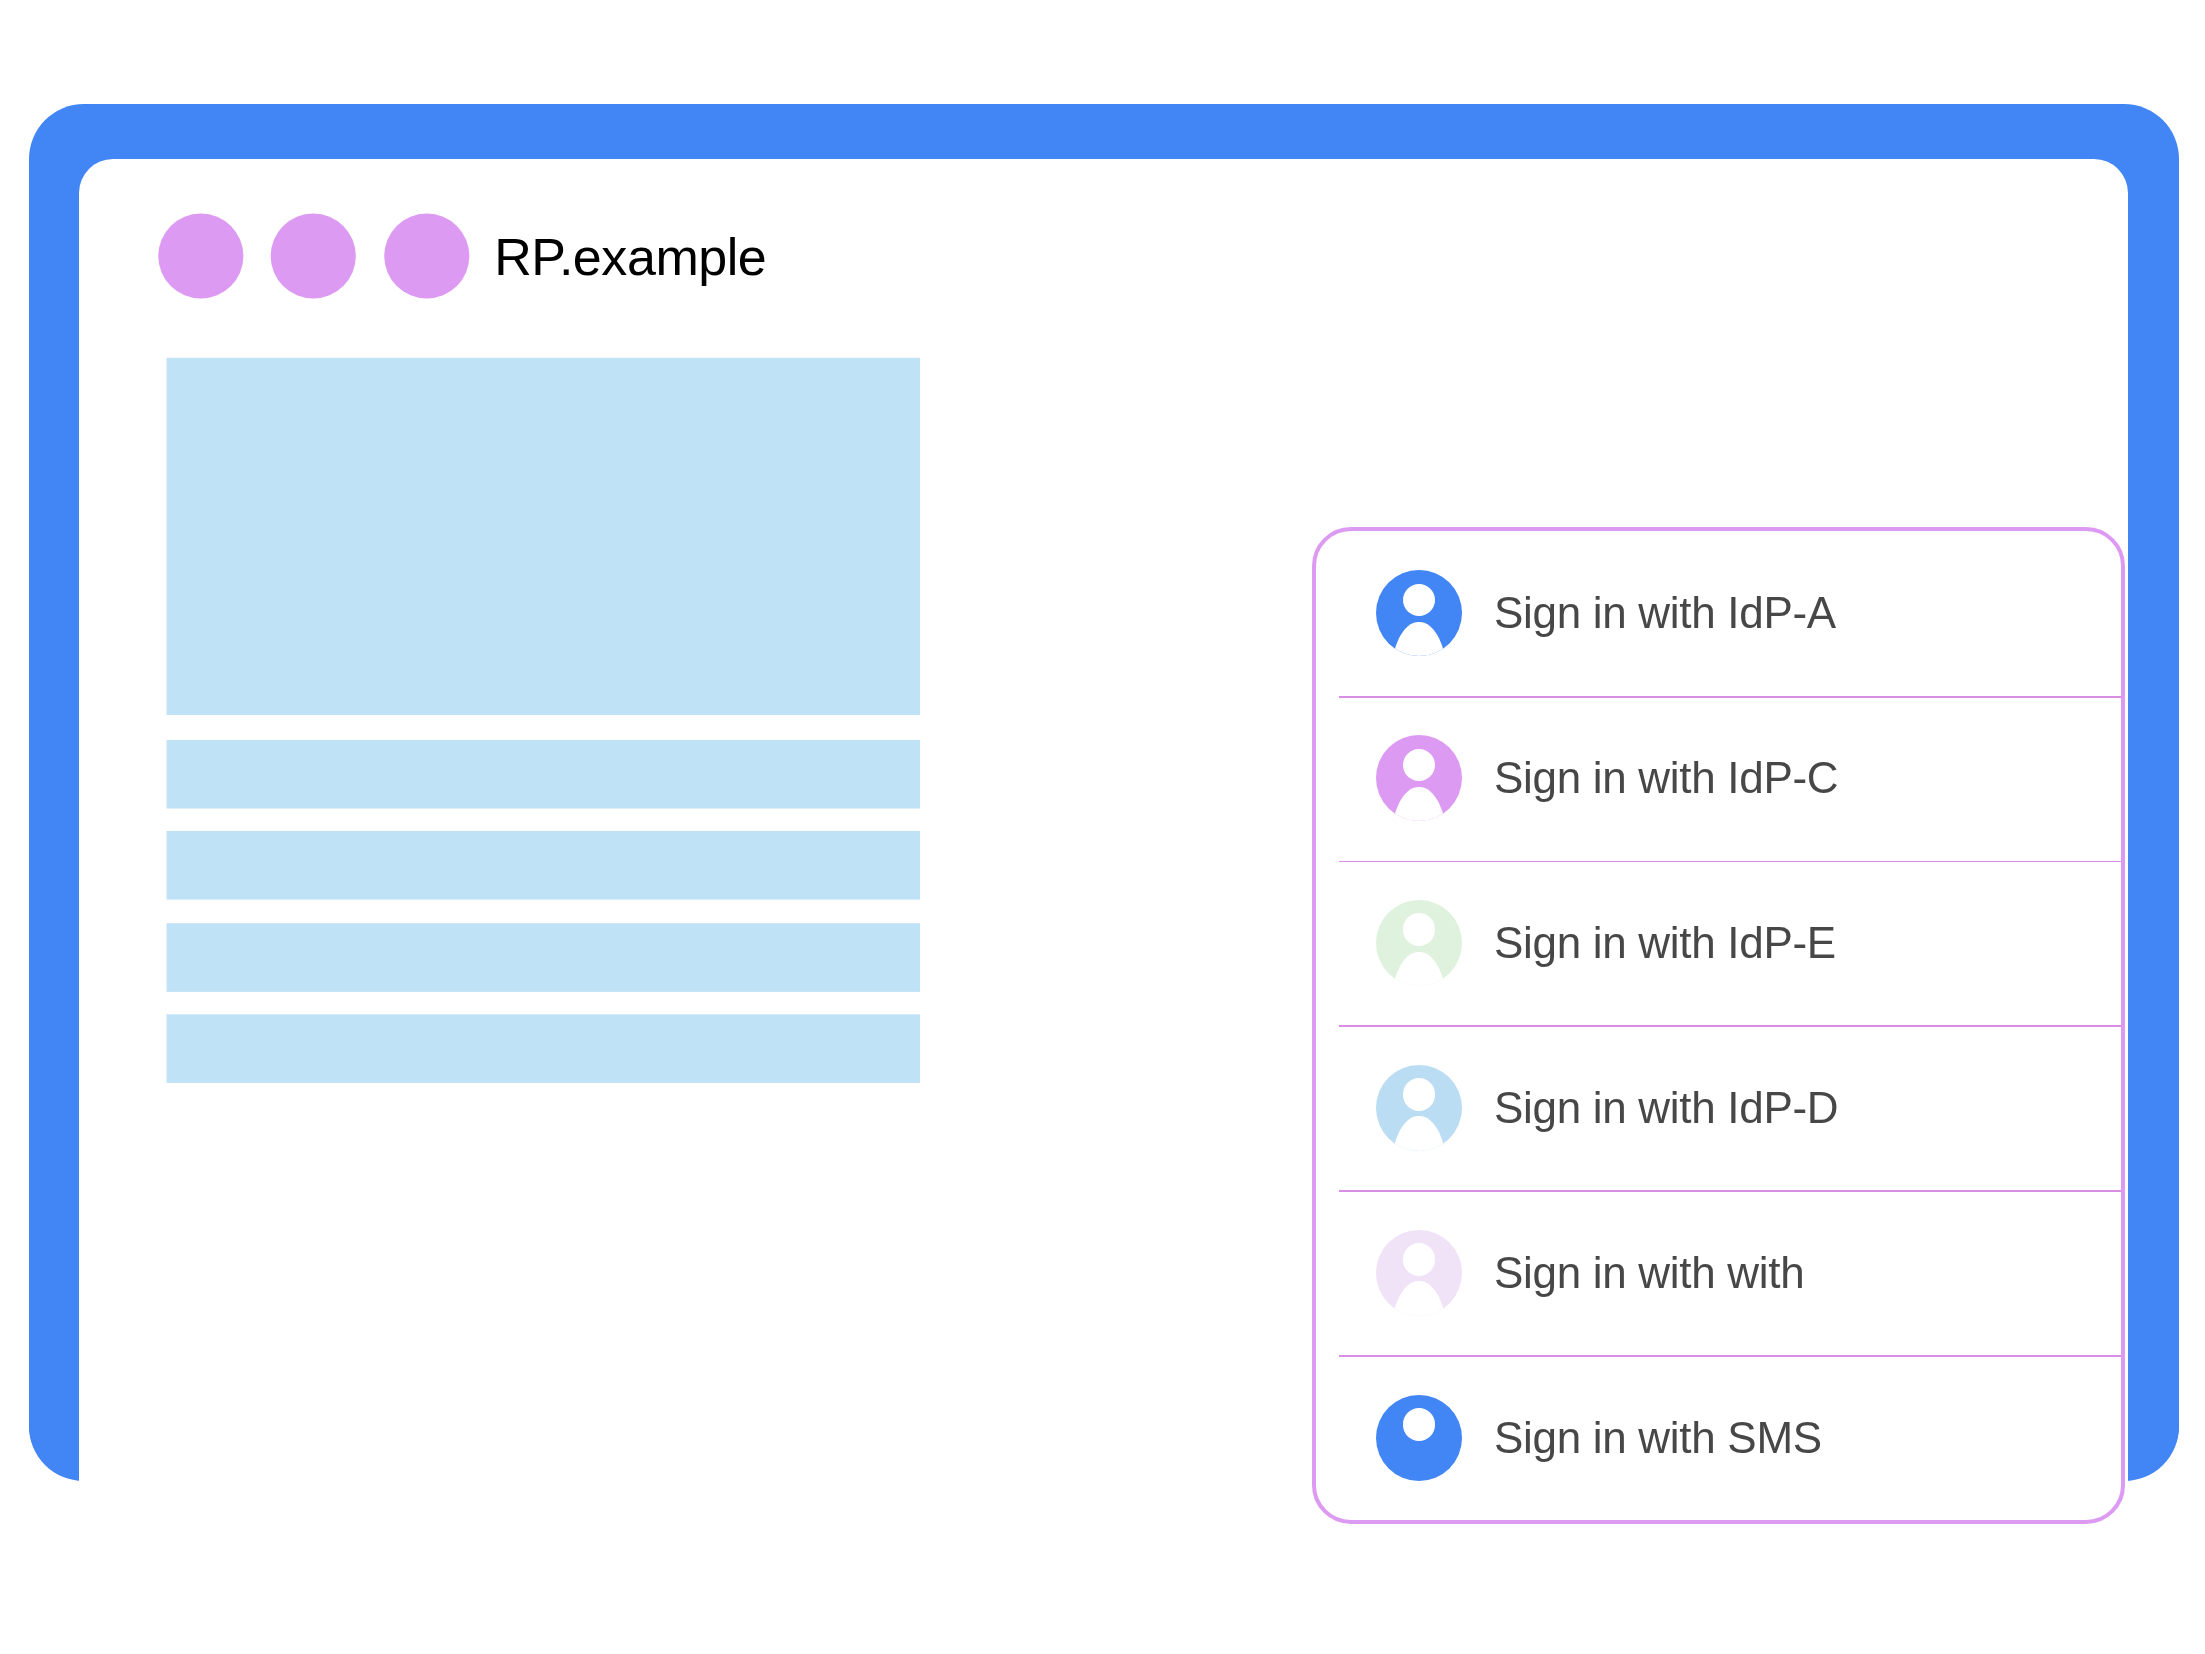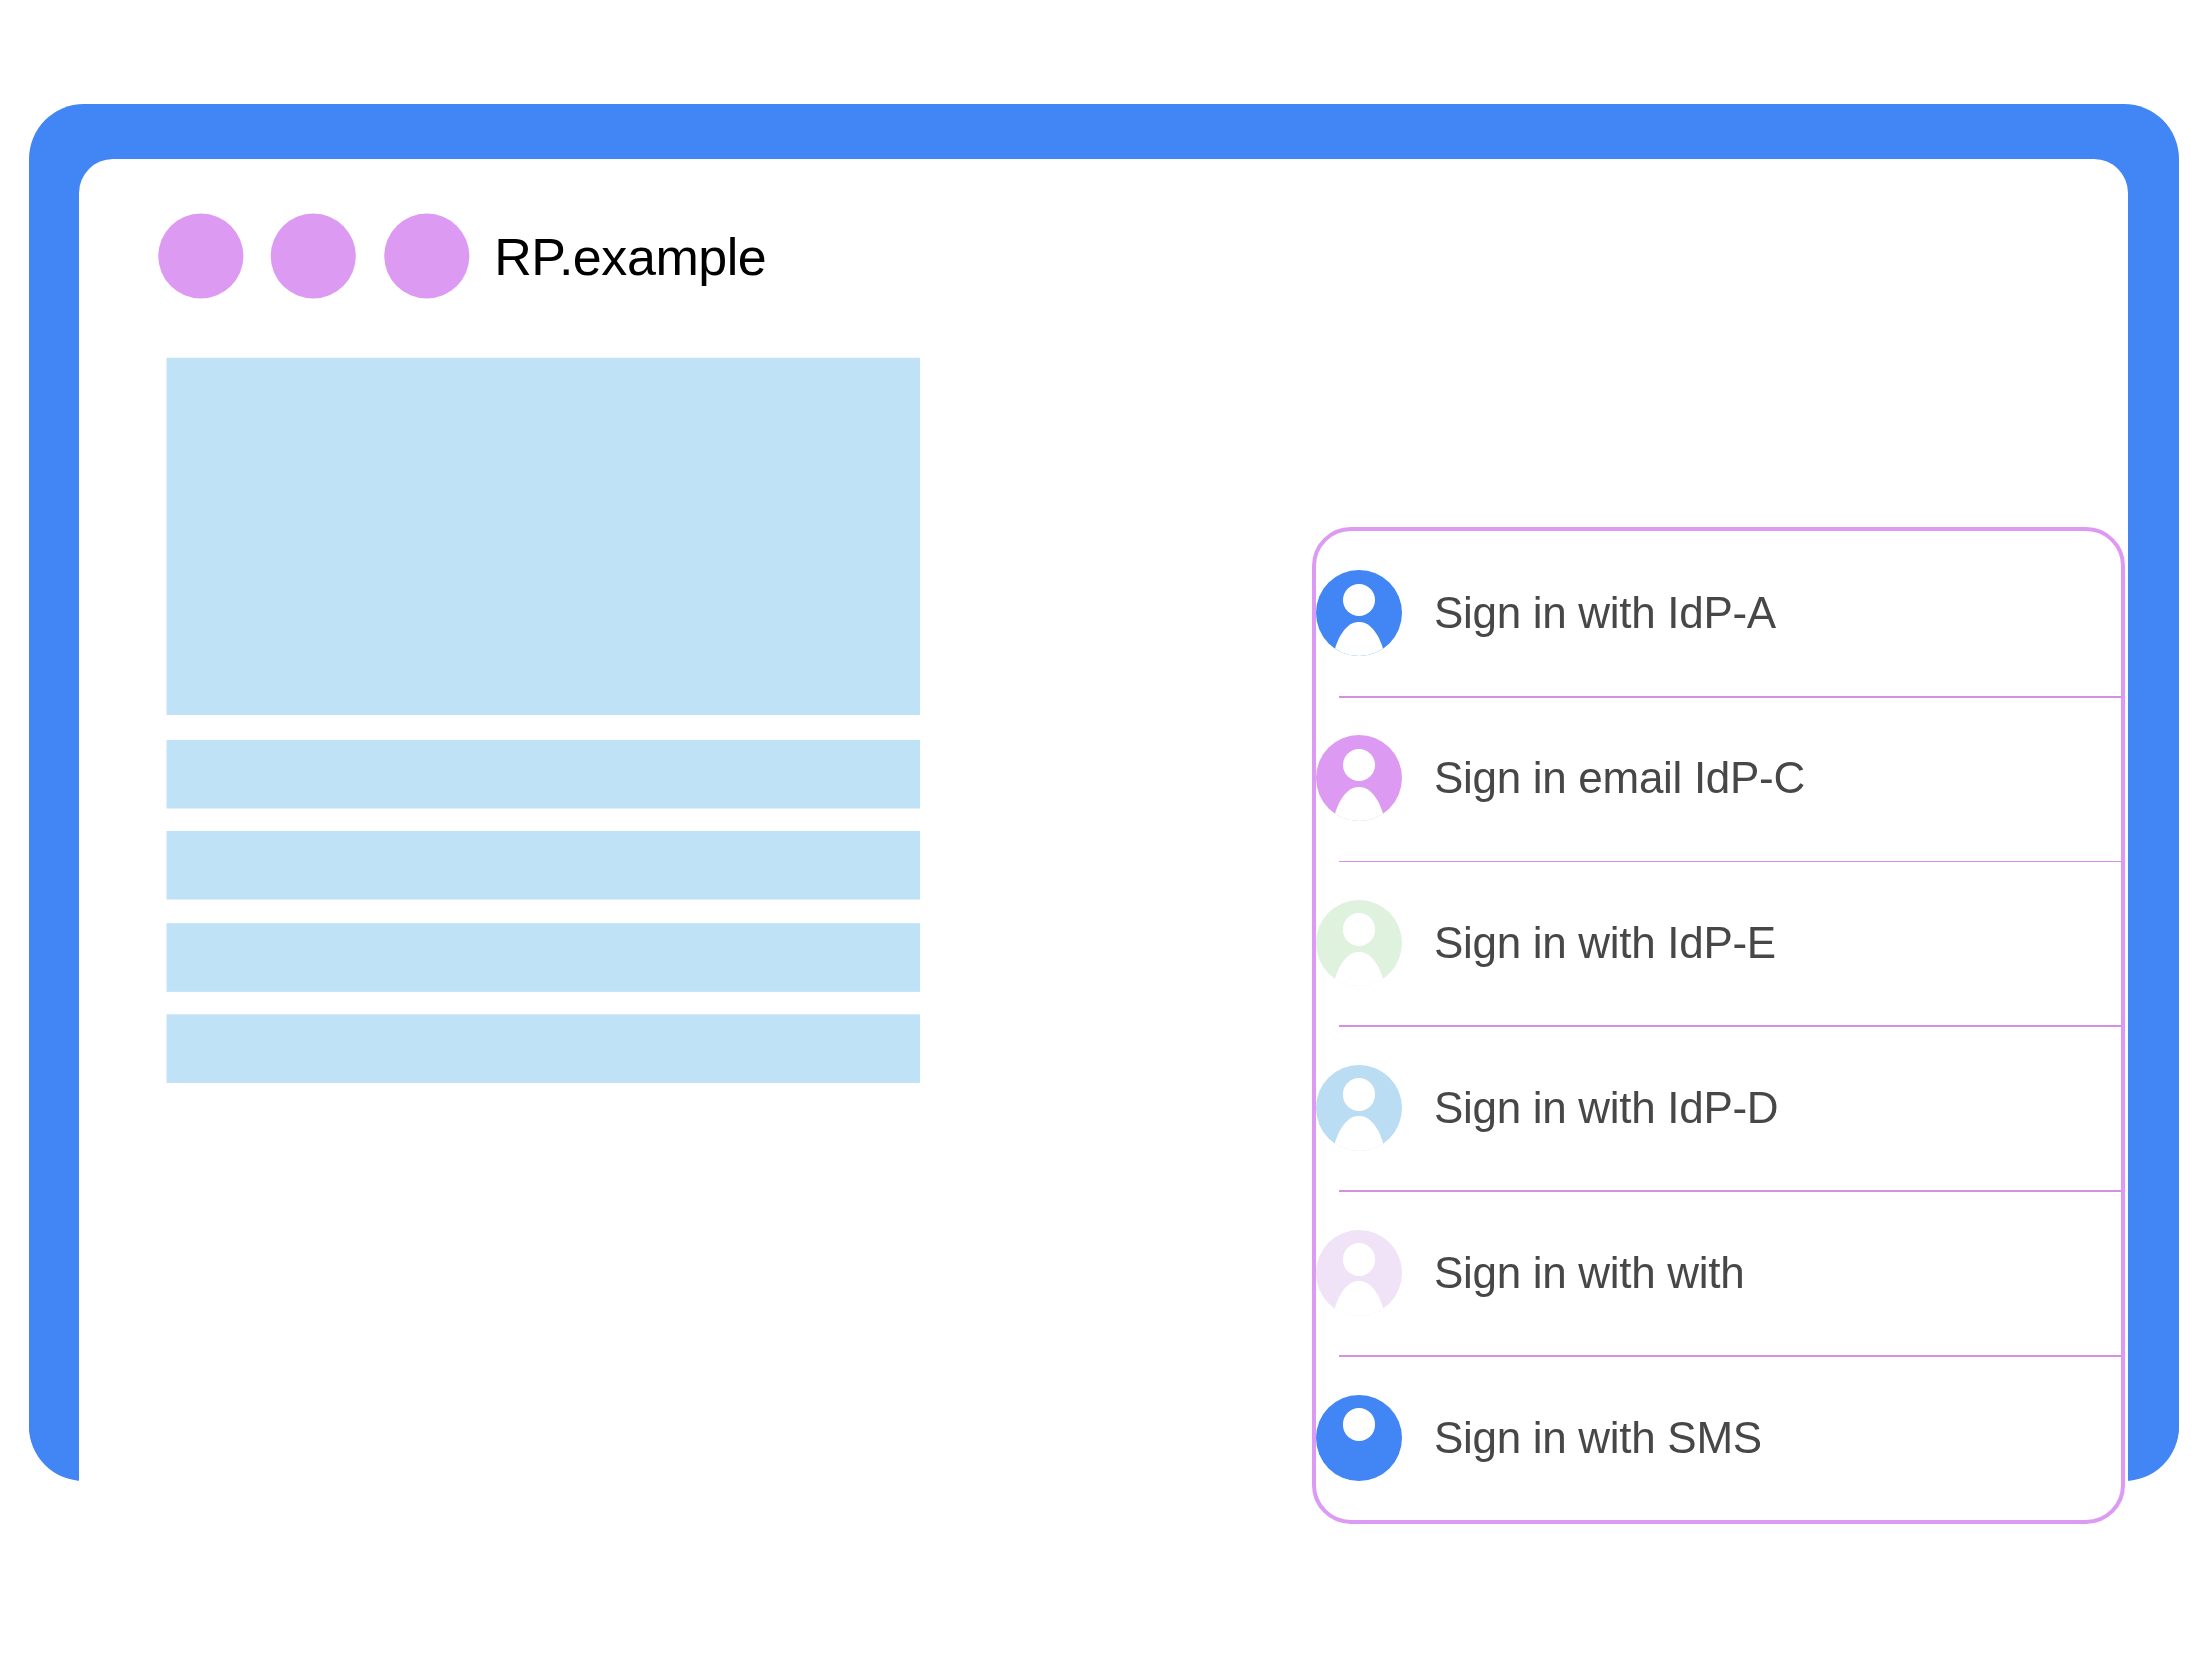--- a/index.html
+++ b/index.html
@@ -146,20 +146,21 @@
     position: relative;
     width: 100%;
     height: 100%;
     display: flex;
     flex-direction: column;
   }
   .chooser-row {
     flex: 1 1 0;
     display: flex;
     align-items: center;
+    padding-left: 60px;
     box-sizing: border-box;
     position: relative;
     background: transparent;
   }
   .chooser-row + .chooser-row::before {
     content: "";
     position: absolute;
     left: 23px;
     right: -5.3px;
     top: 0;
@@ -245,21 +246,21 @@
           </div>
           <div class="row-label">Sign in with IdP-A</div>
         </div>
 
 
         <div class="chooser-row">
           <div class="avatar" style="background: rgb(221, 154, 242);">
             <div class="head"></div>
               <div class="body"></div>
           </div>
-          <div class="row-label">Sign in email IdP-C</div>
+          <div class="row-label">Sign in with IdP-C</div>
         </div>
 
         <div class="chooser-row">
           <div class="avatar" style="background: rgb(223, 242, 222);">
             <div class="head"></div>
               <div class="body"></div>
           </div>
           <div class="row-label">Sign in with IdP-E</div>
         </div>
 

